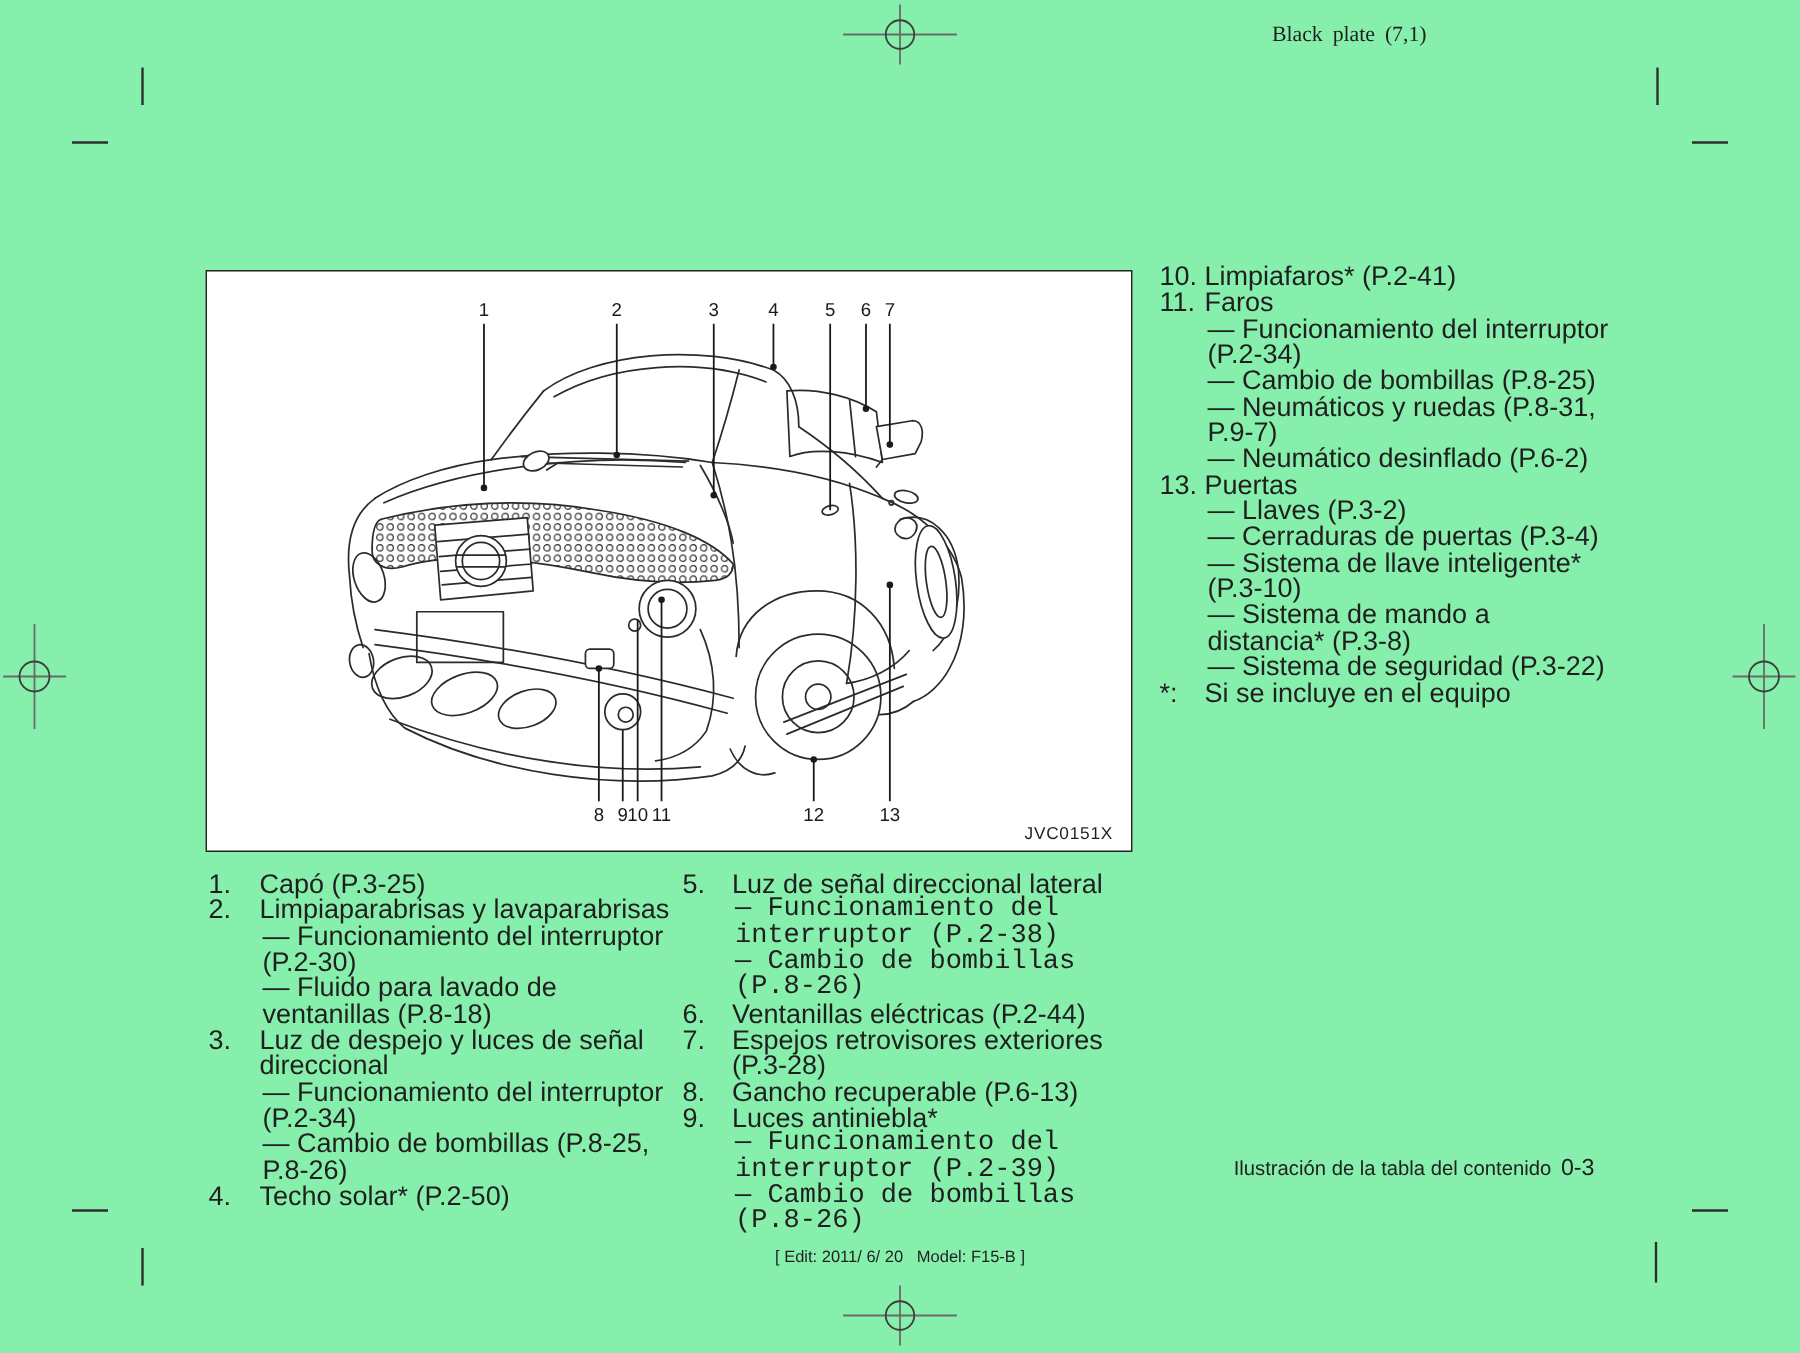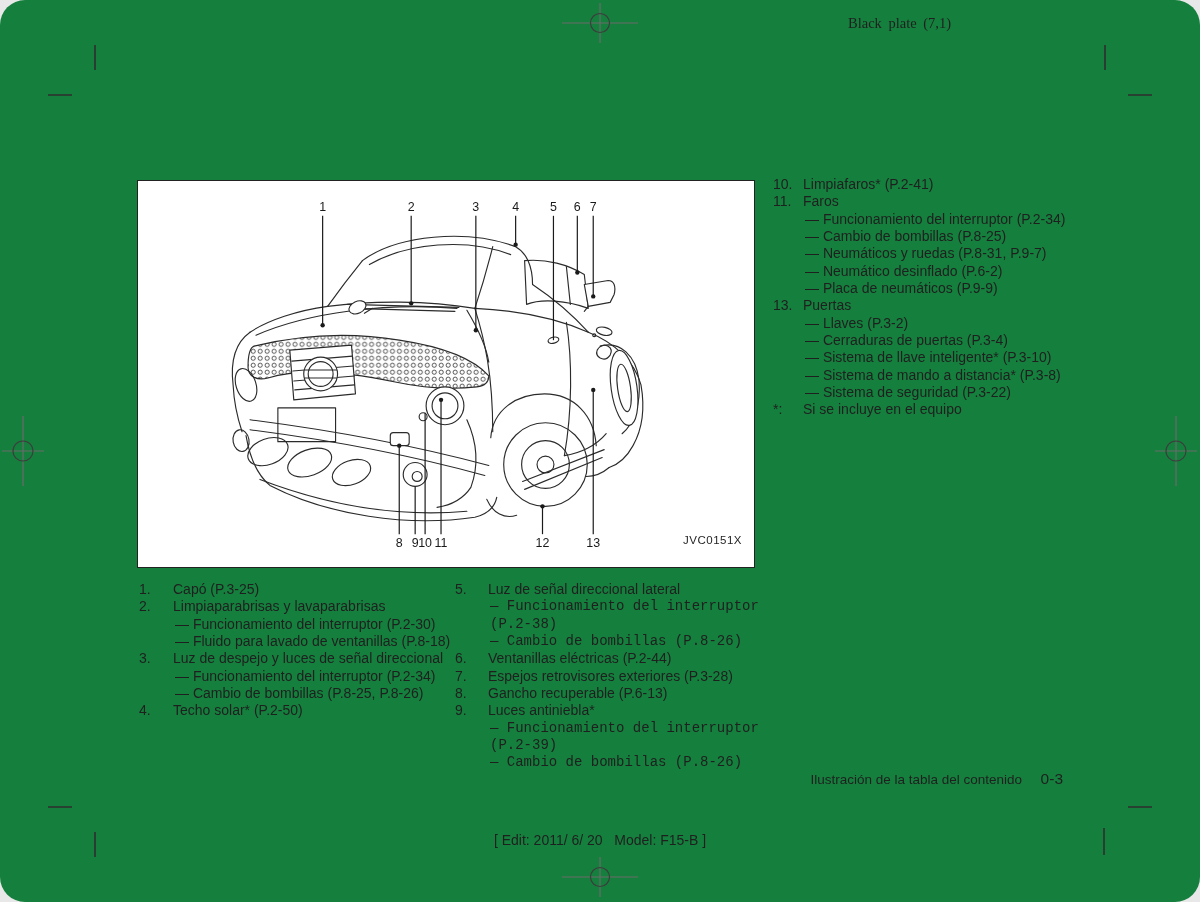--- a/index.html
+++ b/index.html
@@ -1,57 +1,57 @@
 <!DOCTYPE html>
 <html><head>
 <meta charset="utf-8">
 <style>
   html,body{margin:0;padding:0;background:#e8e8e8;}
   .sheet{
-    position:relative;width:1200px;height:902px;background:#15803d;
-    font-family:"Liberation Sans",sans-serif;color:#1f1f1f;overflow:hidden;border-radius:25px;
+    position:relative;width:1200px;height:902px;background:#86efac;
+    font-family:"Liberation Sans",sans-serif;color:#1f1f1f;overflow:hidden;
   }
   .regmarks{position:absolute;left:0;top:0;width:1200px;height:902px;pointer-events:none;}
   .header-right{
     position:absolute;left:848px;top:15px;
     font-family:"Liberation Serif",serif;font-size:14.5px;word-spacing:3px;
   }
   .title{
     position:absolute;left:137px;top:133px;margin:0;
     font-size:16px;font-weight:700;letter-spacing:.3px;line-height:20px;
   }
   .fig{
     position:absolute;left:137px;top:180px;width:618px;height:388px;margin:0;
     border:1.3px solid #222;box-sizing:border-box;background:#fff;
   }
   .fig svg{position:absolute;left:0;top:0;width:100%;height:100%;}
   .fig svg text{font:12.5px "Liberation Sans",sans-serif;fill:#1a1a1a;}
   .figcode{
-    position:absolute;right:12px;bottom:21px;
+    position:absolute;right:12px;bottom:5px;
     font-size:11.5px;letter-spacing:.5px;margin-left:25px;
   }
-  .col{position:absolute;font-size:14px;line-height:17.35px;}
+  .col{position:absolute;font-size:18px;line-height:17.35px;}
   .col-left{left:139px;top:581px;width:312px;}
   .col-mid{left:455px;top:581px;width:306px;}
   .col-right{left:773px;top:176px;width:300px;}
   .prow{display:flex;align-items:baseline;}
   .pnum{flex:none;width:34px;}
   .col-mid .pnum{width:33px;}
   .col-right .pnum{width:30px;}
   .prow.sub{padding-left:36px;}
   .col-mid .prow.sub{padding-left:35px;font-family:Liberation Mono, monospace;}
   .col-right .prow.sub{padding-left:32px;}
   .footer-ref{
     position:absolute;right:137px;top:770px;white-space:nowrap;
   }
   .ref-label{font-weight:400;font-size:13.5px;}
-  .ref-page{font-size:15.5px;margin-left:14px;}
+  .ref-page{font-size:15.5px;margin-left:2px;}
   .footer-edit{
     position:absolute;left:50%;top:832px;transform:translateX(-50%);
-    font-size:14px;white-space:pre;
+    font-size:11px;white-space:pre;
   }
 </style>
 </head>
 <body>
 
 <div class="sheet">
 
   <svg class="regmarks" viewBox="0 0 1200 902">
     <g stroke="#6a6a6a" stroke-width="1.2" fill="none">
       <g>
@@ -288,23 +288,20 @@
       </div>
       <div class="prow sub">
         <span class="plbl">— Cambio de bombillas (P.8-25)</span>
       </div>
       <div class="prow sub">
         <span class="plbl">— Neumáticos y ruedas (P.8-31, P.9-7)</span>
       </div>
       <div class="prow sub">
         <span class="plbl">— Neumático desinflado (P.6-2)</span>
       </div>
-      <div class="prow sub">
-        <span class="plbl">— Placa de neumáticos (P.9-9)</span>
-      </div>
       <div class="prow">
         <span class="pnum">13.</span>
         <span class="plbl">Puertas</span>
       </div>
       <div class="prow sub">
         <span class="plbl">— Llaves (P.3-2)</span>
       </div>
       <div class="prow sub">
         <span class="plbl">— Cerraduras de puertas (P.3-4)</span>
       </div>

